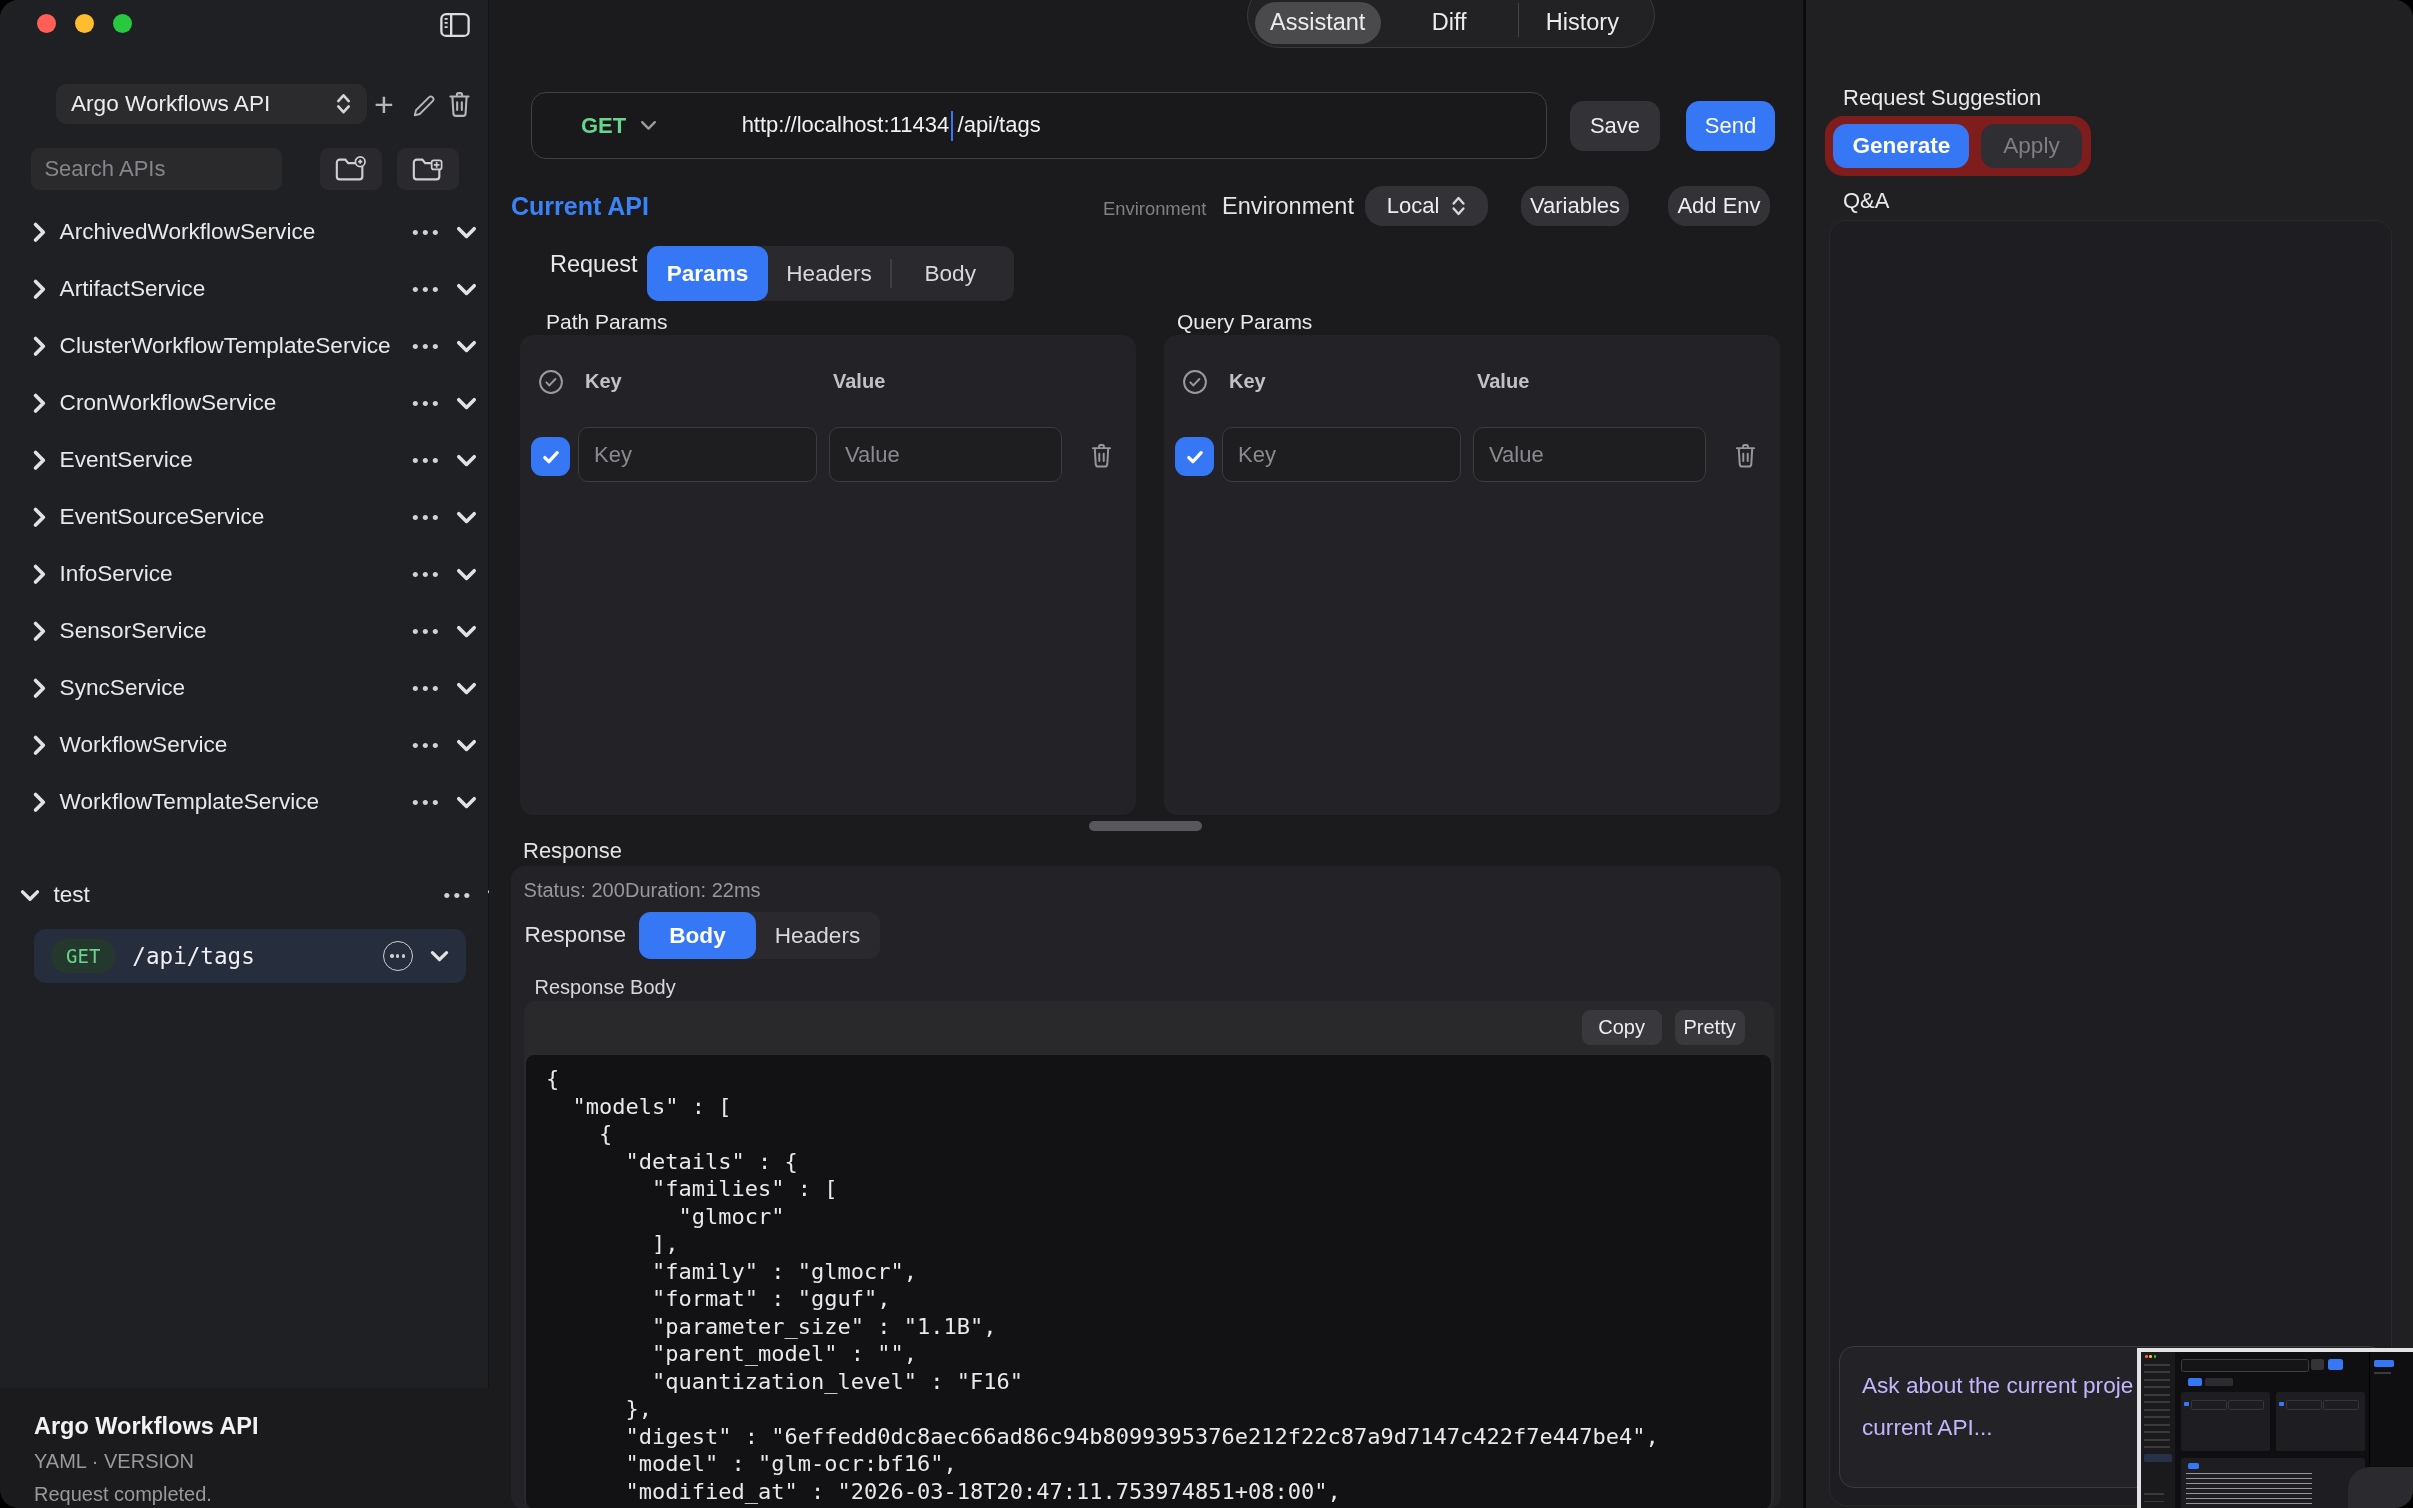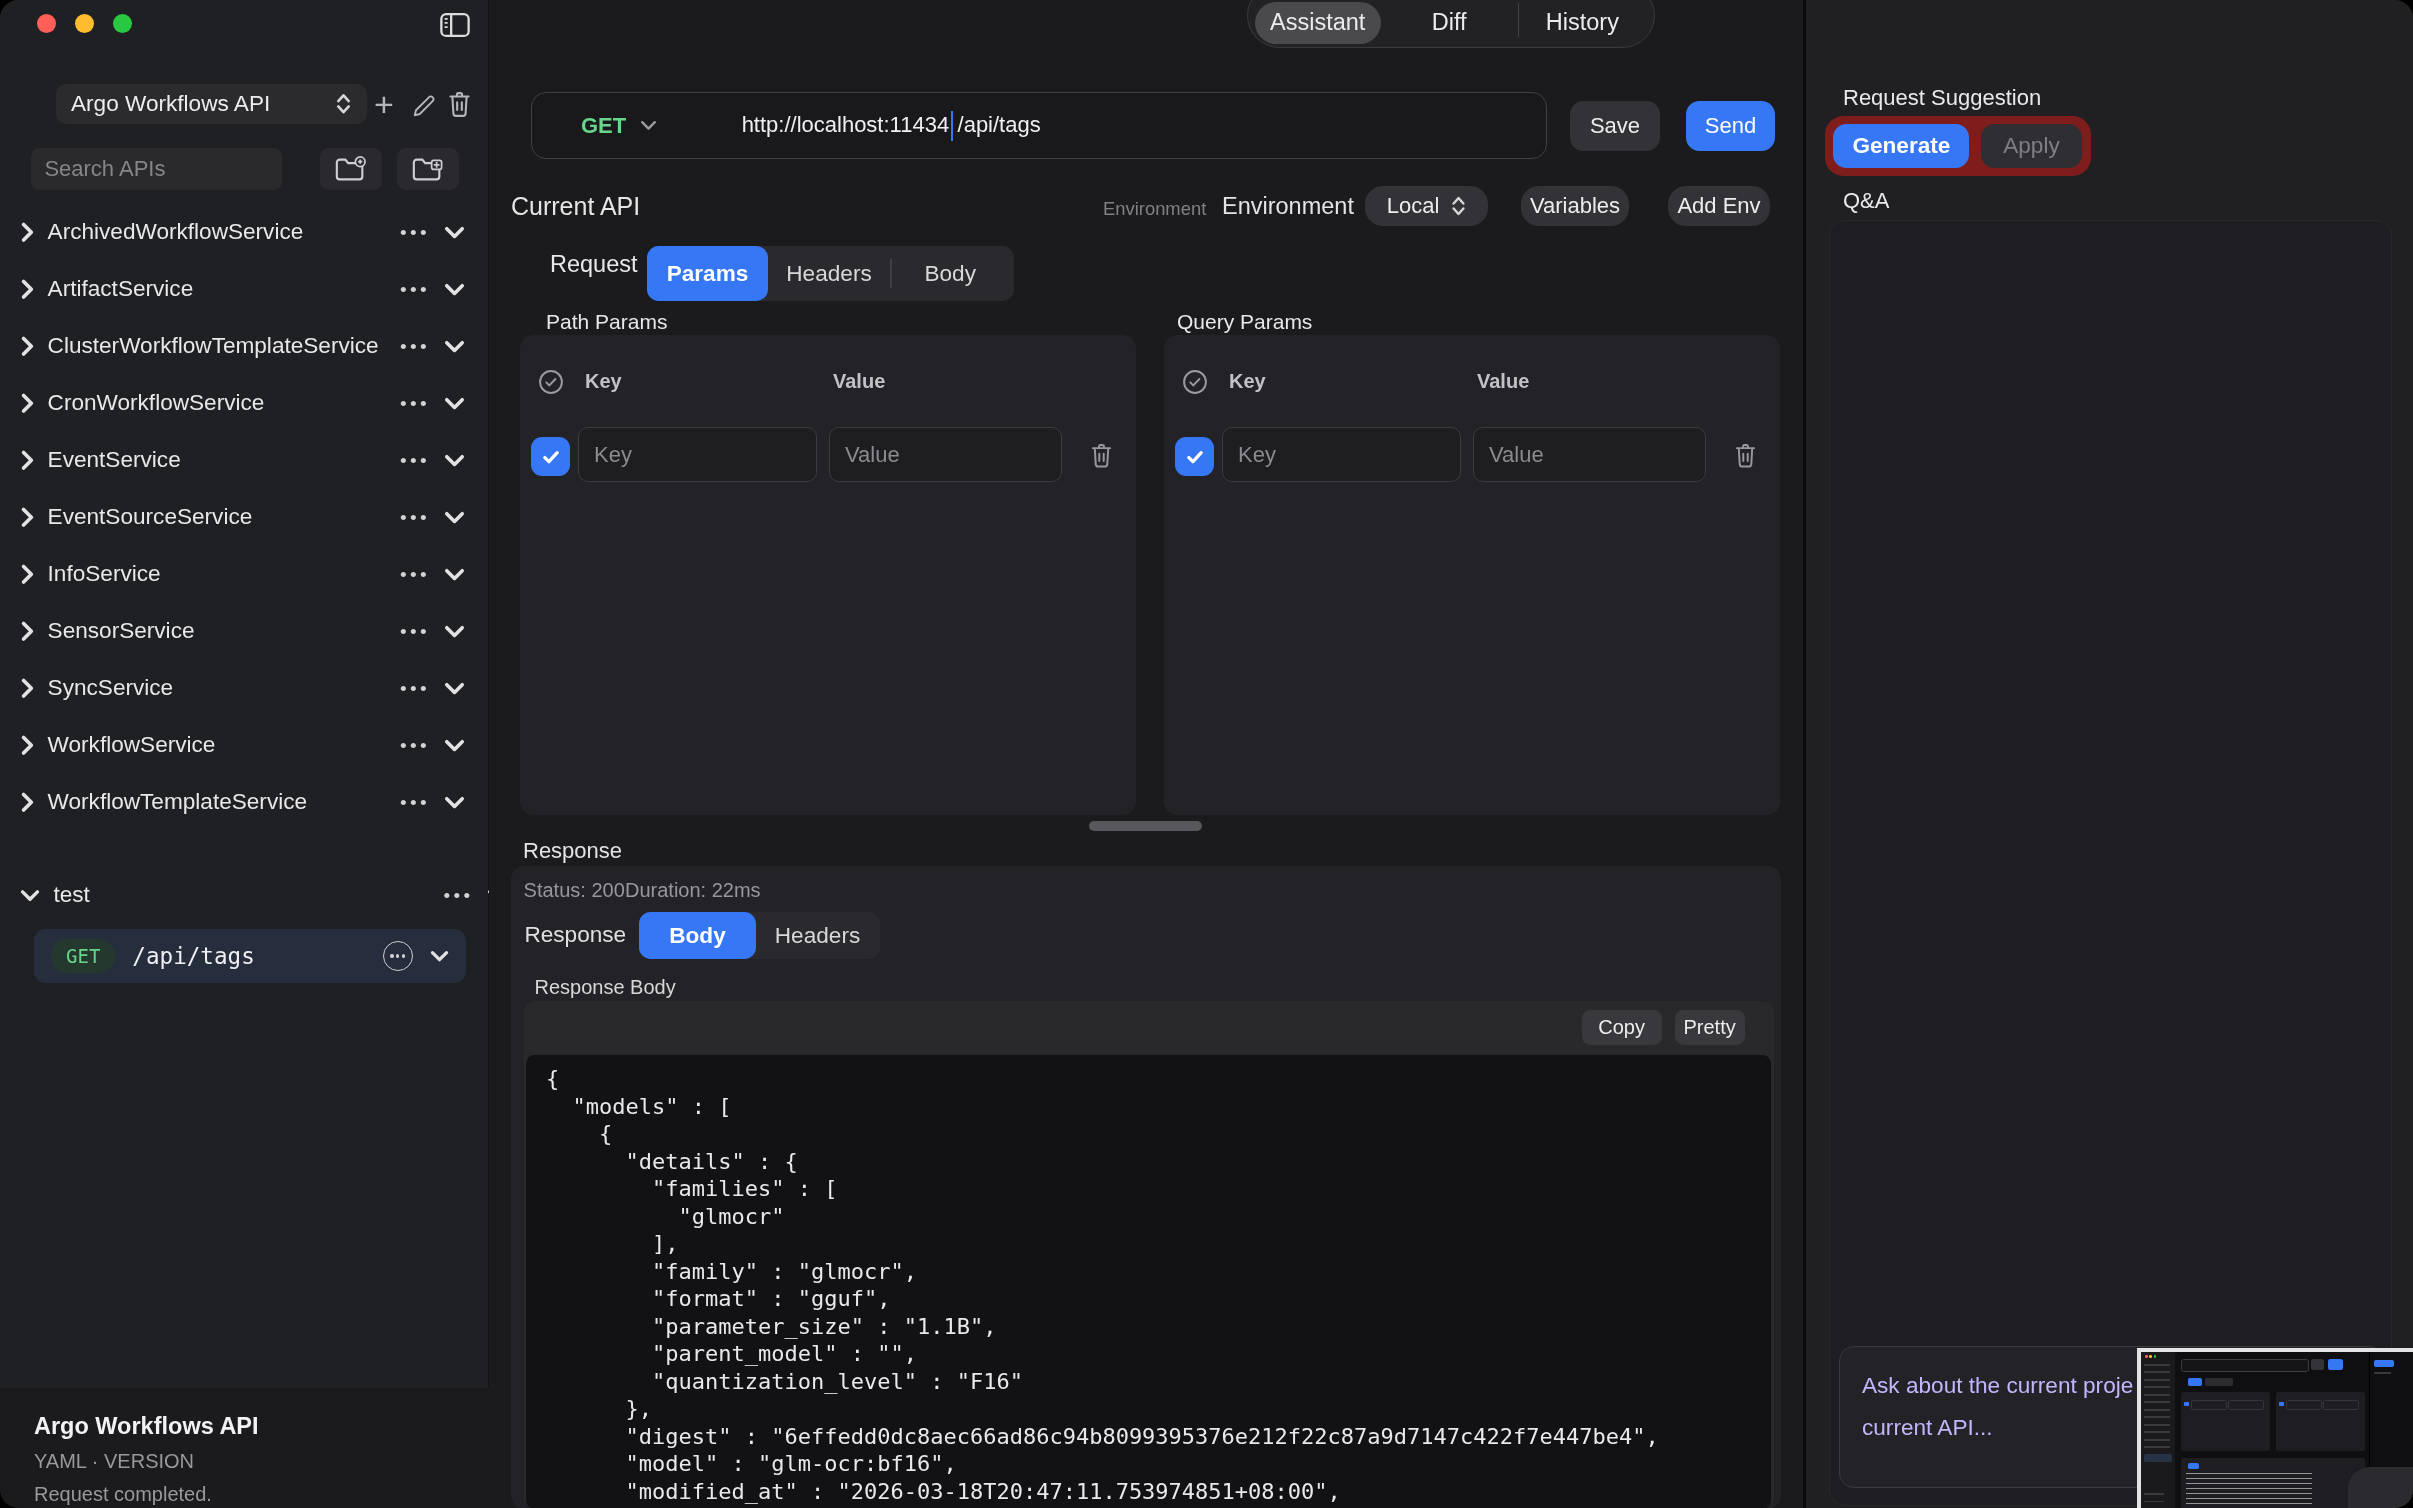--- a/index.html
+++ b/index.html
@@ -10,21 +10,21 @@
   
   .sidebar{position:absolute;left:0;top:0;width:488px;height:1388px;background:#1f2023;border-right:1.7px solid #141416;}
   .tl{position:absolute;top:14.2px;width:19px;height:19px;border-radius:50%;}
   .seltrigger{position:absolute;display:flex;align-items:center;background:#2b2b2e;border-radius:10px;
     color:#ececee;font-size:22.6px;padding:0 15px;justify-content:space-between;}
   .iconbtn{position:absolute;display:flex;align-items:center;justify-content:center;background:transparent;border:none;cursor:pointer;}
   .sq{background:#2a2a2e;border-radius:8.4px;}
   .searchbox{position:absolute;left:31px;top:148px;width:251px;height:42px;background:#2a2a2d;border-radius:8.4px;
     border:none;color:#ececee;font-size:22px;padding:0 13.4px;box-sizing:border-box;}
   .searchbox::placeholder{color:#85858a;}
-  .svclist{position:absolute;left:0;top:204px;width:488px;display:flex;flex-direction:column;}
+  .svclist{position:absolute;left:12px;top:204px;width:488px;display:flex;flex-direction:column;}
   .svc{display:flex;align-items:center;min-height:57px;padding:0 23.5px 0 20px;gap:13.4px;color:#e8e8ea;font-size:22.6px;}
   .svc .lbl{flex:1;word-break:break-all;line-height:1.18;}
   .dots{color:#d2d2d5;font-size:19px;letter-spacing:3.4px;white-space:nowrap;}
   .getrow{position:absolute;left:34px;top:929px;width:432px;height:54px;background:#262d3c;border-radius:11.7px;
     display:flex;align-items:center;padding:0 17px;box-sizing:border-box;gap:17px;}
   .methodpill{background:#24382e;color:#67d68c;font-family:"DejaVu Sans Mono",monospace;font-size:19px;
     padding:5.9px 15px;border-radius:16px;}
   .mono{font-family:"DejaVu Sans Mono",monospace;}
   .circ-ellipsis{width:28.5px;height:28.5px;border:1.7px solid #cfcfd2;border-radius:50%;display:flex;align-items:center;
     justify-content:center;gap:2.5px;}
@@ -39,21 +39,21 @@
   .topseg .sel{background:#4a4a4d;border-radius:21px;}
   .vdiv{width:1.7px;height:34px;background:#434346;align-self:center;margin-top:11.7px;}
 
   .reqbar{position:absolute;left:42px;top:92px;width:1016px;height:67px;background:#19191c;border:1.7px solid #414144;
     border-radius:15px;display:flex;align-items:center;box-sizing:border-box;}
   .btn{display:flex;align-items:center;justify-content:center;background:#333337;border-radius:13.4px;color:#ededef;
     font-size:22px;border:none;cursor:pointer;}
   .blue{background:#3677f6;color:#fff;}
   .caret{display:inline-block;width:2.5px;height:30px;background:#3677f6;vertical-align:middle;margin:0 4.2px 0 1.7px;}
 
-  .h-gray{color:#e5e5e5;font-weight:normal;font-size:25px;}
+  .h-gray{color:#3b82f6;font-weight:bold;font-size:25px;}
   .ctl{position:absolute;height:40px;display:flex;align-items:center;justify-content:center;background:#333337;
     border-radius:18px;color:#ededef;font-size:22px;}
 
   .seg{position:absolute;background:#2a2a2e;border-radius:11.7px;display:flex;align-items:center;}
   .seg .opt{height:100%;display:flex;align-items:center;justify-content:center;color:#d8d8da;font-size:22.6px;box-sizing:border-box;}
   .seg .opt.sel{background:#3677f6;border-radius:11.7px;color:#fff;font-weight:bold;}
   .seg .sdiv{width:1.7px;height:28.5px;background:#3f3f43;}
 
   .panel{position:absolute;background:#232327;border-radius:13.4px;}
   .coltitle{position:absolute;color:#e8e8ea;font-size:21px;}

